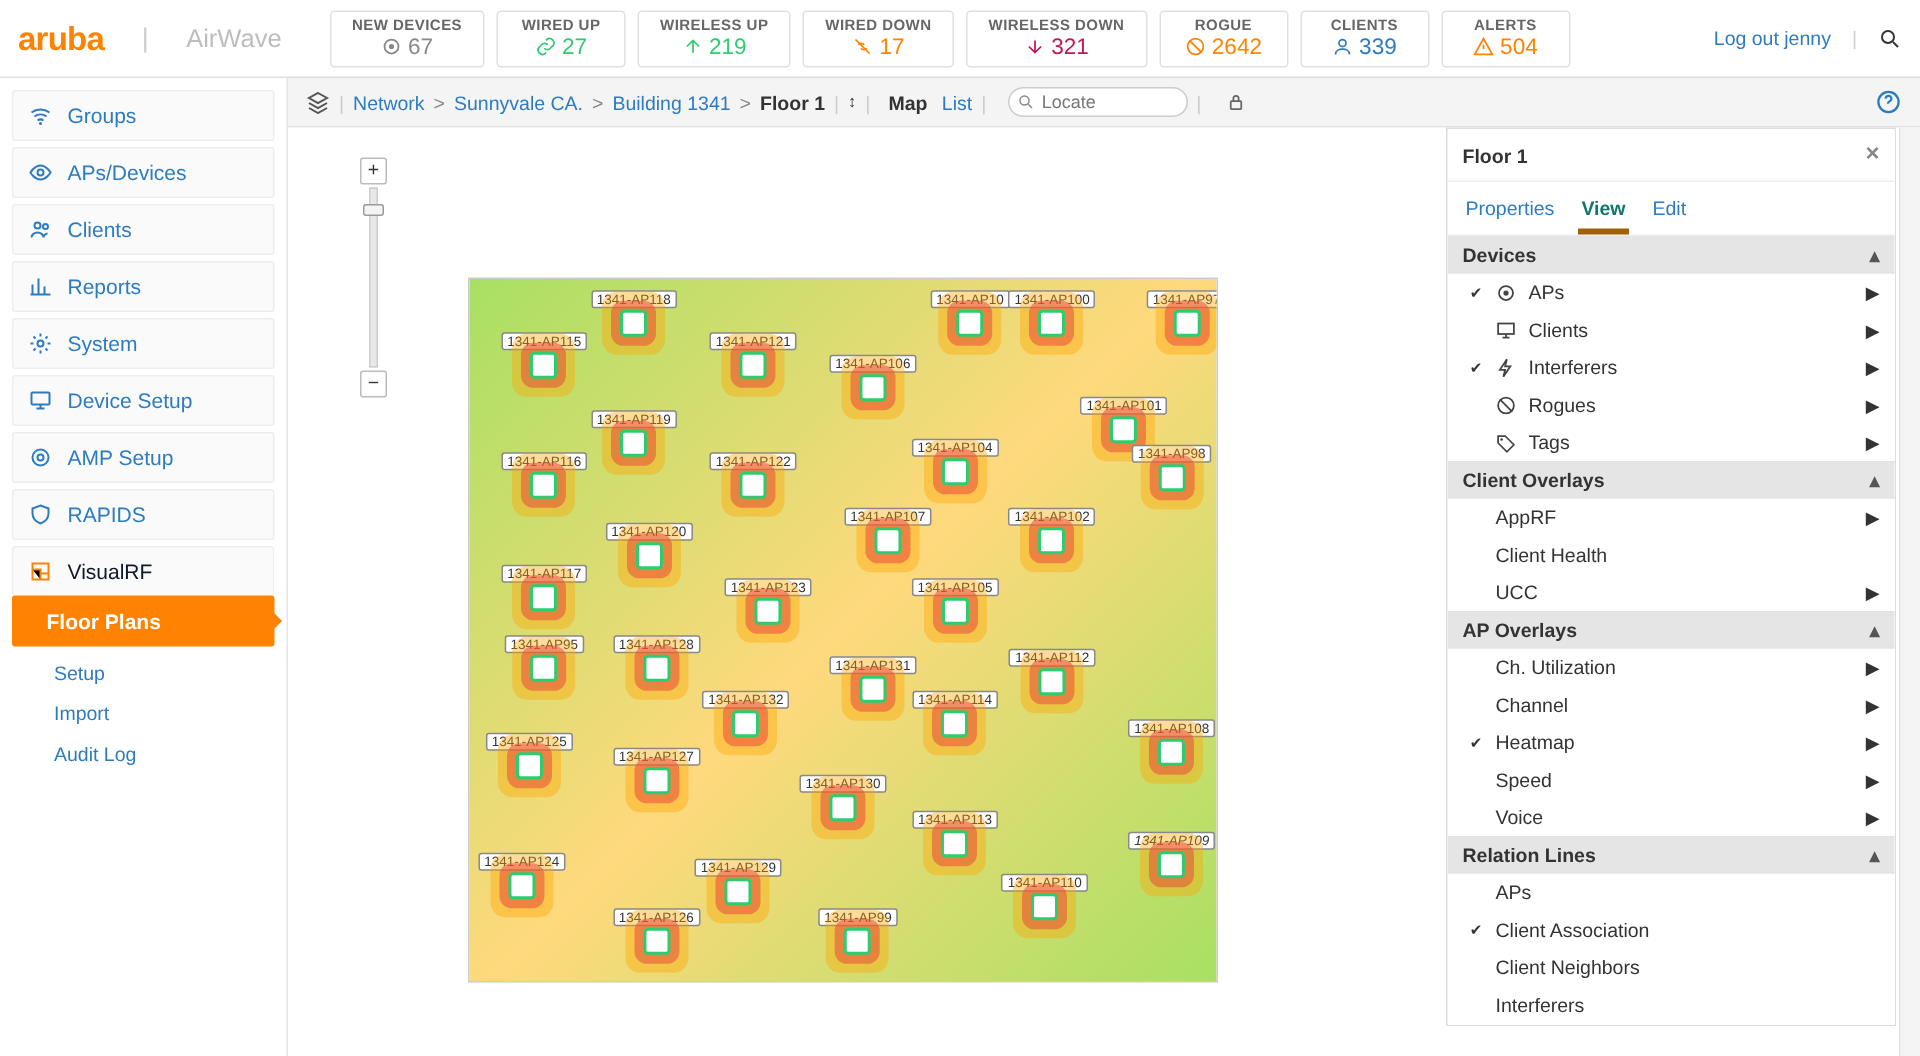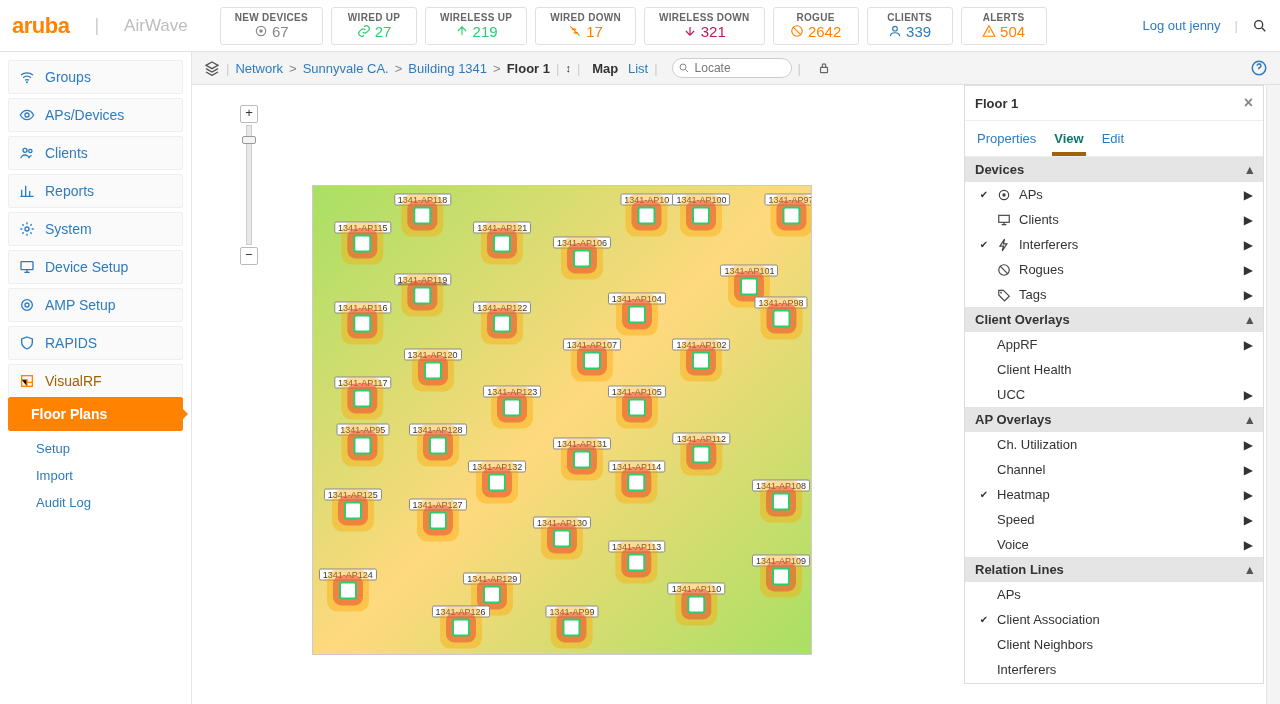--- a/index.html
+++ b/index.html
@@ -300,21 +300,21 @@
           <svg class="nav-icon">
             <use href="#i-shield"></use>
           </svg>
           <span>RAPIDS</span>
         </div>
       </div>
     <div class="nav-item" style="border-bottom:none;margin-bottom:0;">
       <svg class="nav-icon orange">
           <use href="#i-floor"></use>
         </svg>
-      <span style="color:#a16207;">VisualRF</span>
+      <span style="color:#0f172a;">VisualRF</span>
     </div>
     <div class="nav-item selected-orange">
       <span>Floor Plans</span>
     </div>
     <div id="nav-subs">
         <div class="nav-sub">Setup</div>
         <div class="nav-sub">Import</div>
         <div class="nav-sub">Audit Log</div>
       </div>
   </div>
@@ -385,21 +385,21 @@
             <div class="ap-dot"></div>
           </div>
           <div class="ap-marker" style="left: 38%; top: 11%;">
             <div class="ap-label">1341-AP121</div>
             <div class="ap-dot"></div>
           </div>
           <div class="ap-marker" style="left: 54%; top: 14%;">
             <div class="ap-label">1341-AP106</div>
             <div class="ap-dot"></div>
           </div>
-          <div class="ap-marker" style="left: 22%; top: 22%; text-decoration: underline;">
+          <div class="ap-marker" style="left: 22%; top: 22%;">
             <div class="ap-label">1341-AP119</div>
             <div class="ap-dot"></div>
           </div>
           <div class="ap-marker" style="left: 78%; top: 20%; margin-left: 48px;">
             <div class="ap-label">1341-AP101</div>
             <div class="ap-dot"></div>
           </div>
           <div class="ap-marker" style="left: 10%; top: 28%;">
             <div class="ap-label">1341-AP116</div>
             <div class="ap-dot"></div>
@@ -477,37 +477,37 @@
             <div class="ap-dot"></div>
           </div>
           <div class="ap-marker" style="left: 50%; top: 74%;">
             <div class="ap-label">1341-AP130</div>
             <div class="ap-dot"></div>
           </div>
           <div class="ap-marker" style="left: 65%; top: 79%;">
             <div class="ap-label">1341-AP113</div>
             <div class="ap-dot"></div>
           </div>
-          <div class="ap-marker" style="left: 94%; top: 82%;">
+          <div class="ap-marker" style="left: 94%; top: 82%; font-style: italic;">
             <div class="ap-label">1341-AP109</div>
             <div class="ap-dot"></div>
           </div>
           <div class="ap-marker" style="left: 7%; top: 85%;">
             <div class="ap-label">1341-AP124</div>
             <div class="ap-dot"></div>
           </div>
           <div class="ap-marker" style="left: 36%; top: 86%;">
             <div class="ap-label">1341-AP129</div>
             <div class="ap-dot"></div>
           </div>
           <div class="ap-marker" style="left: 77%; top: 88%;">
             <div class="ap-label">1341-AP110</div>
             <div class="ap-dot"></div>
           </div>
-          <div class="ap-marker" style="left: 25%; top: 93%; margin-left: 23px;">
+          <div class="ap-marker" style="left: 25%; top: 93%;">
             <div class="ap-label">1341-AP126</div>
             <div class="ap-dot"></div>
           </div>
           <div class="ap-marker" style="left: 52%; top: 93%;">
             <div class="ap-label">1341-AP99</div>
             <div class="ap-dot"></div>
           </div>
         </div>
 
       <div class="rightpanel">

